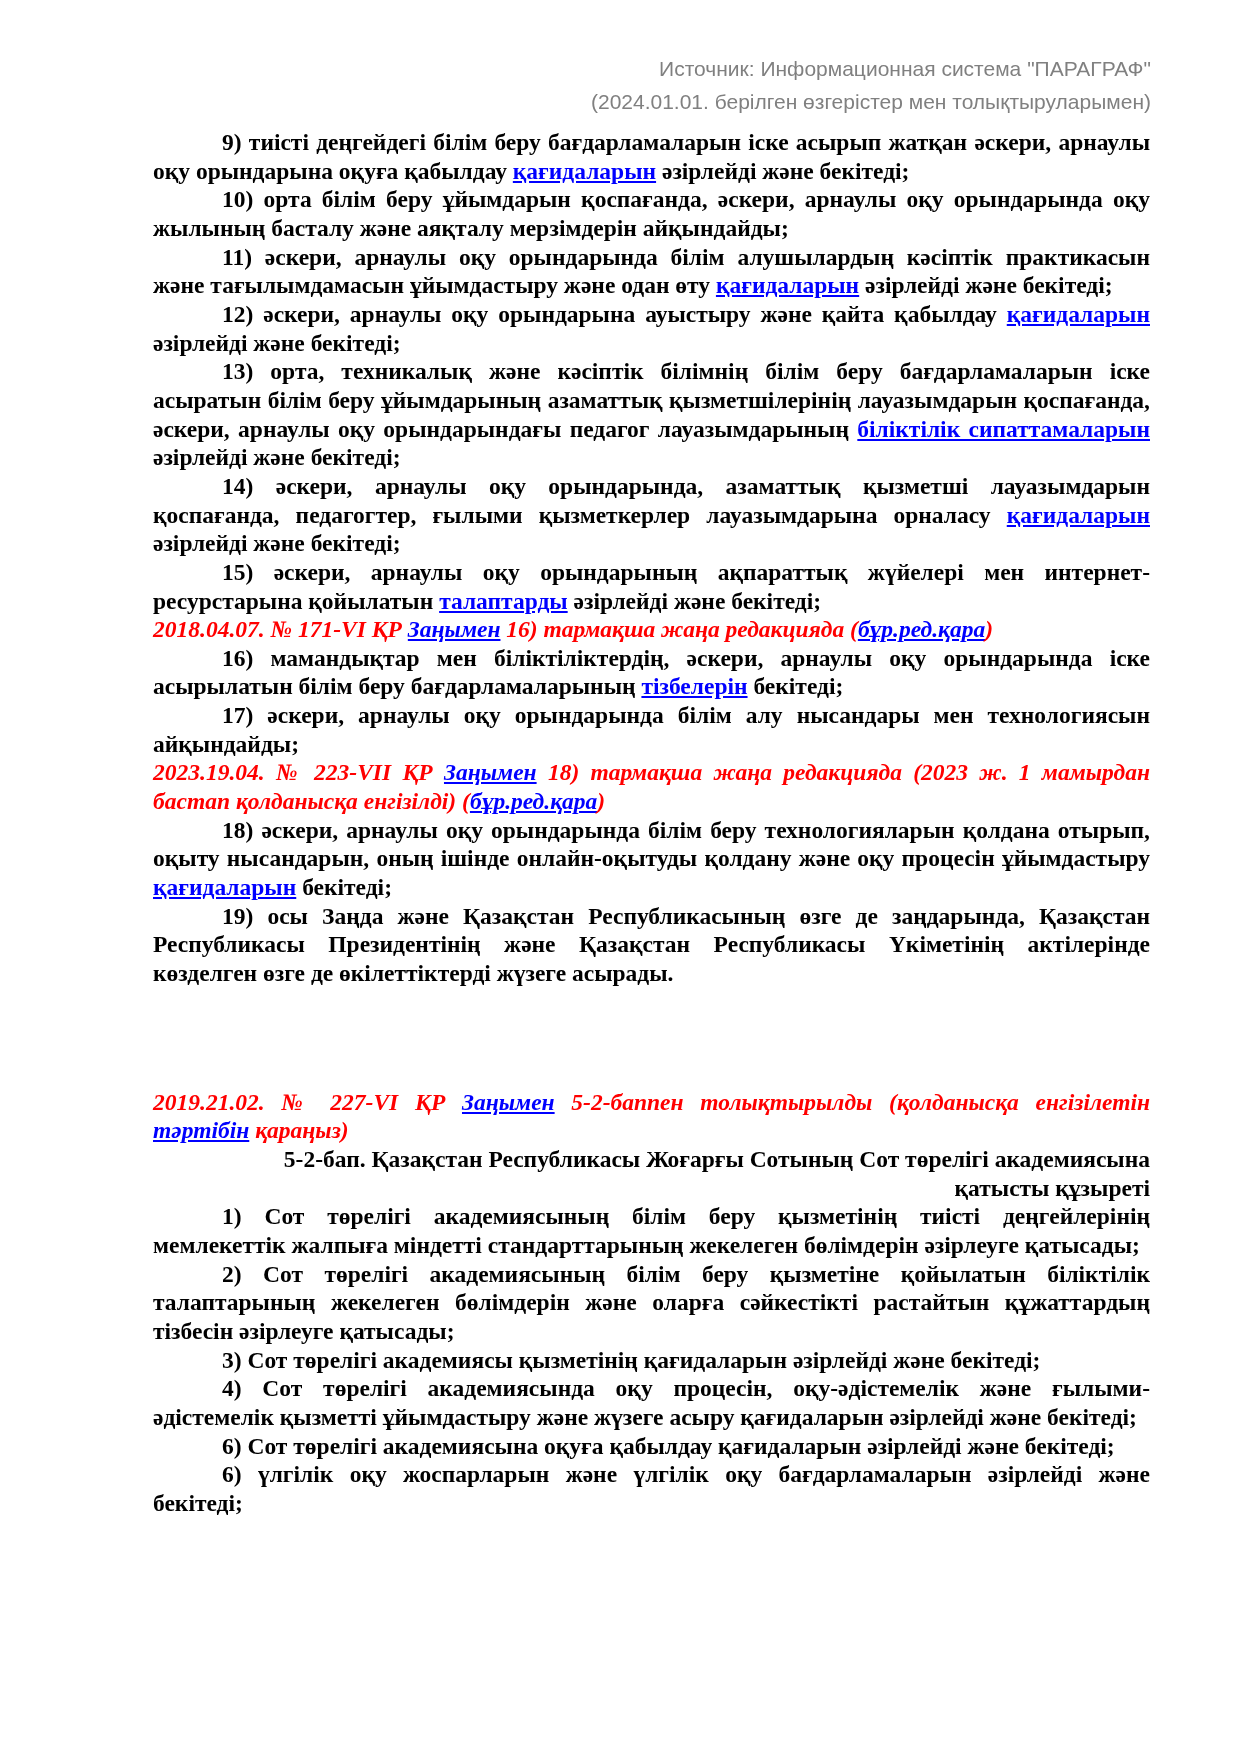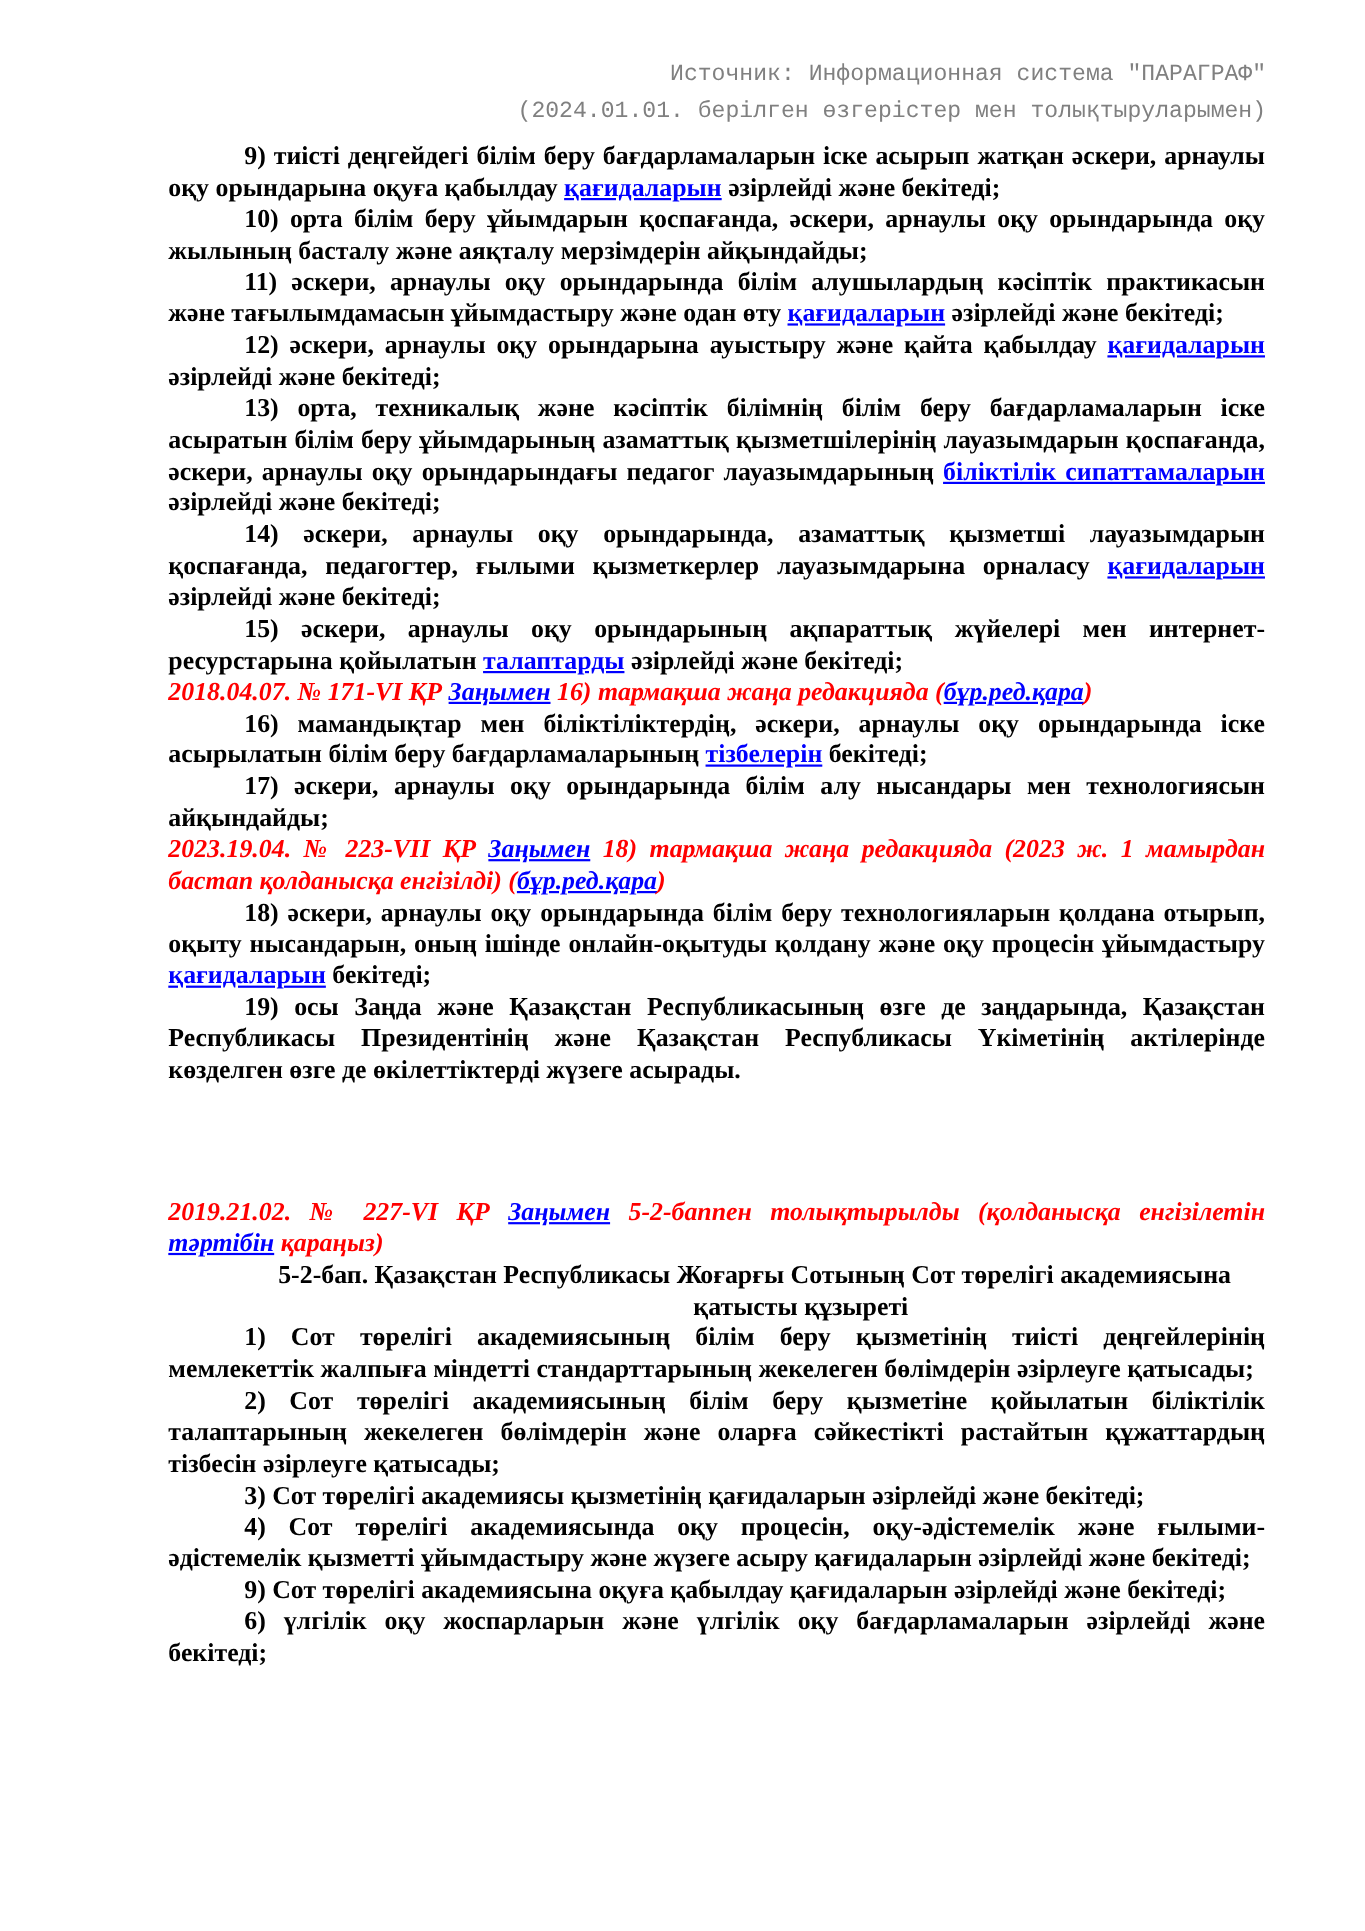--- a/index.html
+++ b/index.html
@@ -17,21 +17,21 @@
   }
   .page {
     position: absolute;
     top: 0; left: 0;
     width: 1241px;
     height: 1755px;
   }
   .page-header {
     margin: 56px 90px 0 150px;
     text-align: right;
-    font-family: Liberation Mono, monospace;
+    font-family: Liberation Sans, sans-serif;
     color: #808080;
     font-size: 21px;
     line-height: 26px;
   }
   .page-header .src-line {
     margin-bottom: 7px;
   }
   .doc-body {
     margin: 13px 91px 0 153px;
     font-size: 23.5px;
@@ -46,21 +46,21 @@
   p.p {
     text-indent: 69px;
   }
   p.amendment {
     color: #ff0000;
     font-style: italic;
     text-indent: 0;
   }
   p.heading {
     font-weight: bold;
-    text-align: center;
+    text-align: right;
     margin-left: 153px;
     text-indent: -84px;
   }
   .gap-before {
     margin-top: 100px !important;
   }
   a.doclink {
     color: #0000ff;
     text-decoration: underline;
     cursor: pointer;
@@ -91,16 +91,16 @@
       <p class="p"><span>17) әскери, арнаулы оқу орындарында білім алу нысандары мен технологиясын айқындайды;</span></p>
       <p class="amendment"><span>2023.19.04. № 223-VII ҚР </span><a class="doclink">Заңымен</a><span> 18) тармақша жаңа редакцияда (2023 ж. 1 мамырдан бастап қолданысқа енгізілді) (</span><a class="doclink">бұр.ред.қара</a><span>)</span></p>
       <p class="p"><span>18) әскери, арнаулы оқу орындарында білім беру технологияларын қолдана отырып, оқыту нысандарын, оның ішінде онлайн-оқытуды қолдану және оқу процесін ұйымдастыру </span><a class="doclink">қағидаларын</a><span> бекітеді;</span></p>
       <p class="p"><span>19) осы Заңда және Қазақстан Республикасының өзге де заңдарында, Қазақстан Республикасы Президентінің және Қазақстан Республикасы Үкіметінің актілерінде көзделген өзге де өкілеттіктерді жүзеге асырады.</span></p>
       <p class="amendment gap-before"><span>2019.21.02. № 227-VI ҚР </span><a class="doclink">Заңымен</a><span> 5-2-баппен толықтырылды (қолданысқа енгізілетін </span><a class="doclink">тәртібін</a><span> қараңыз)</span></p>
       <p class="heading"><span>5-2-бап. Қазақстан Республикасы Жоғарғы Сотының Сот төрелігі академиясына қатысты құзыреті</span></p>
       <p class="p"><span>1) Сот төрелігі академиясының білім беру қызметінің тиісті деңгейлерінің мемлекеттік жалпыға міндетті стандарттарының жекелеген бөлімдерін әзірлеуге қатысады;</span></p>
       <p class="p"><span>2) Сот төрелігі академиясының білім беру қызметіне қойылатын біліктілік талаптарының жекелеген бөлімдерін және оларға сәйкестікті растайтын құжаттардың тізбесін әзірлеуге қатысады;</span></p>
       <p class="p"><span>3) Сот төрелігі академиясы қызметінің қағидаларын әзірлейді және бекітеді;</span></p>
       <p class="p"><span>4) Сот төрелігі академиясында оқу процесін, оқу-әдістемелік және ғылыми-әдістемелік қызметті ұйымдастыру және жүзеге асыру қағидаларын әзірлейді және бекітеді;</span></p>
-      <p class="p"><span>9) Сот төрелігі академиясына оқуға қабылдау қағидаларын әзірлейді және бекітеді;</span></p>
+      <p class="p"><span>6) Сот төрелігі академиясына оқуға қабылдау қағидаларын әзірлейді және бекітеді;</span></p>
       <p class="p"><span>6) үлгілік оқу жоспарларын және үлгілік оқу бағдарламаларын әзірлейді және бекітеді;</span></p>
     </div>
 </div>
 
 </body></html>

